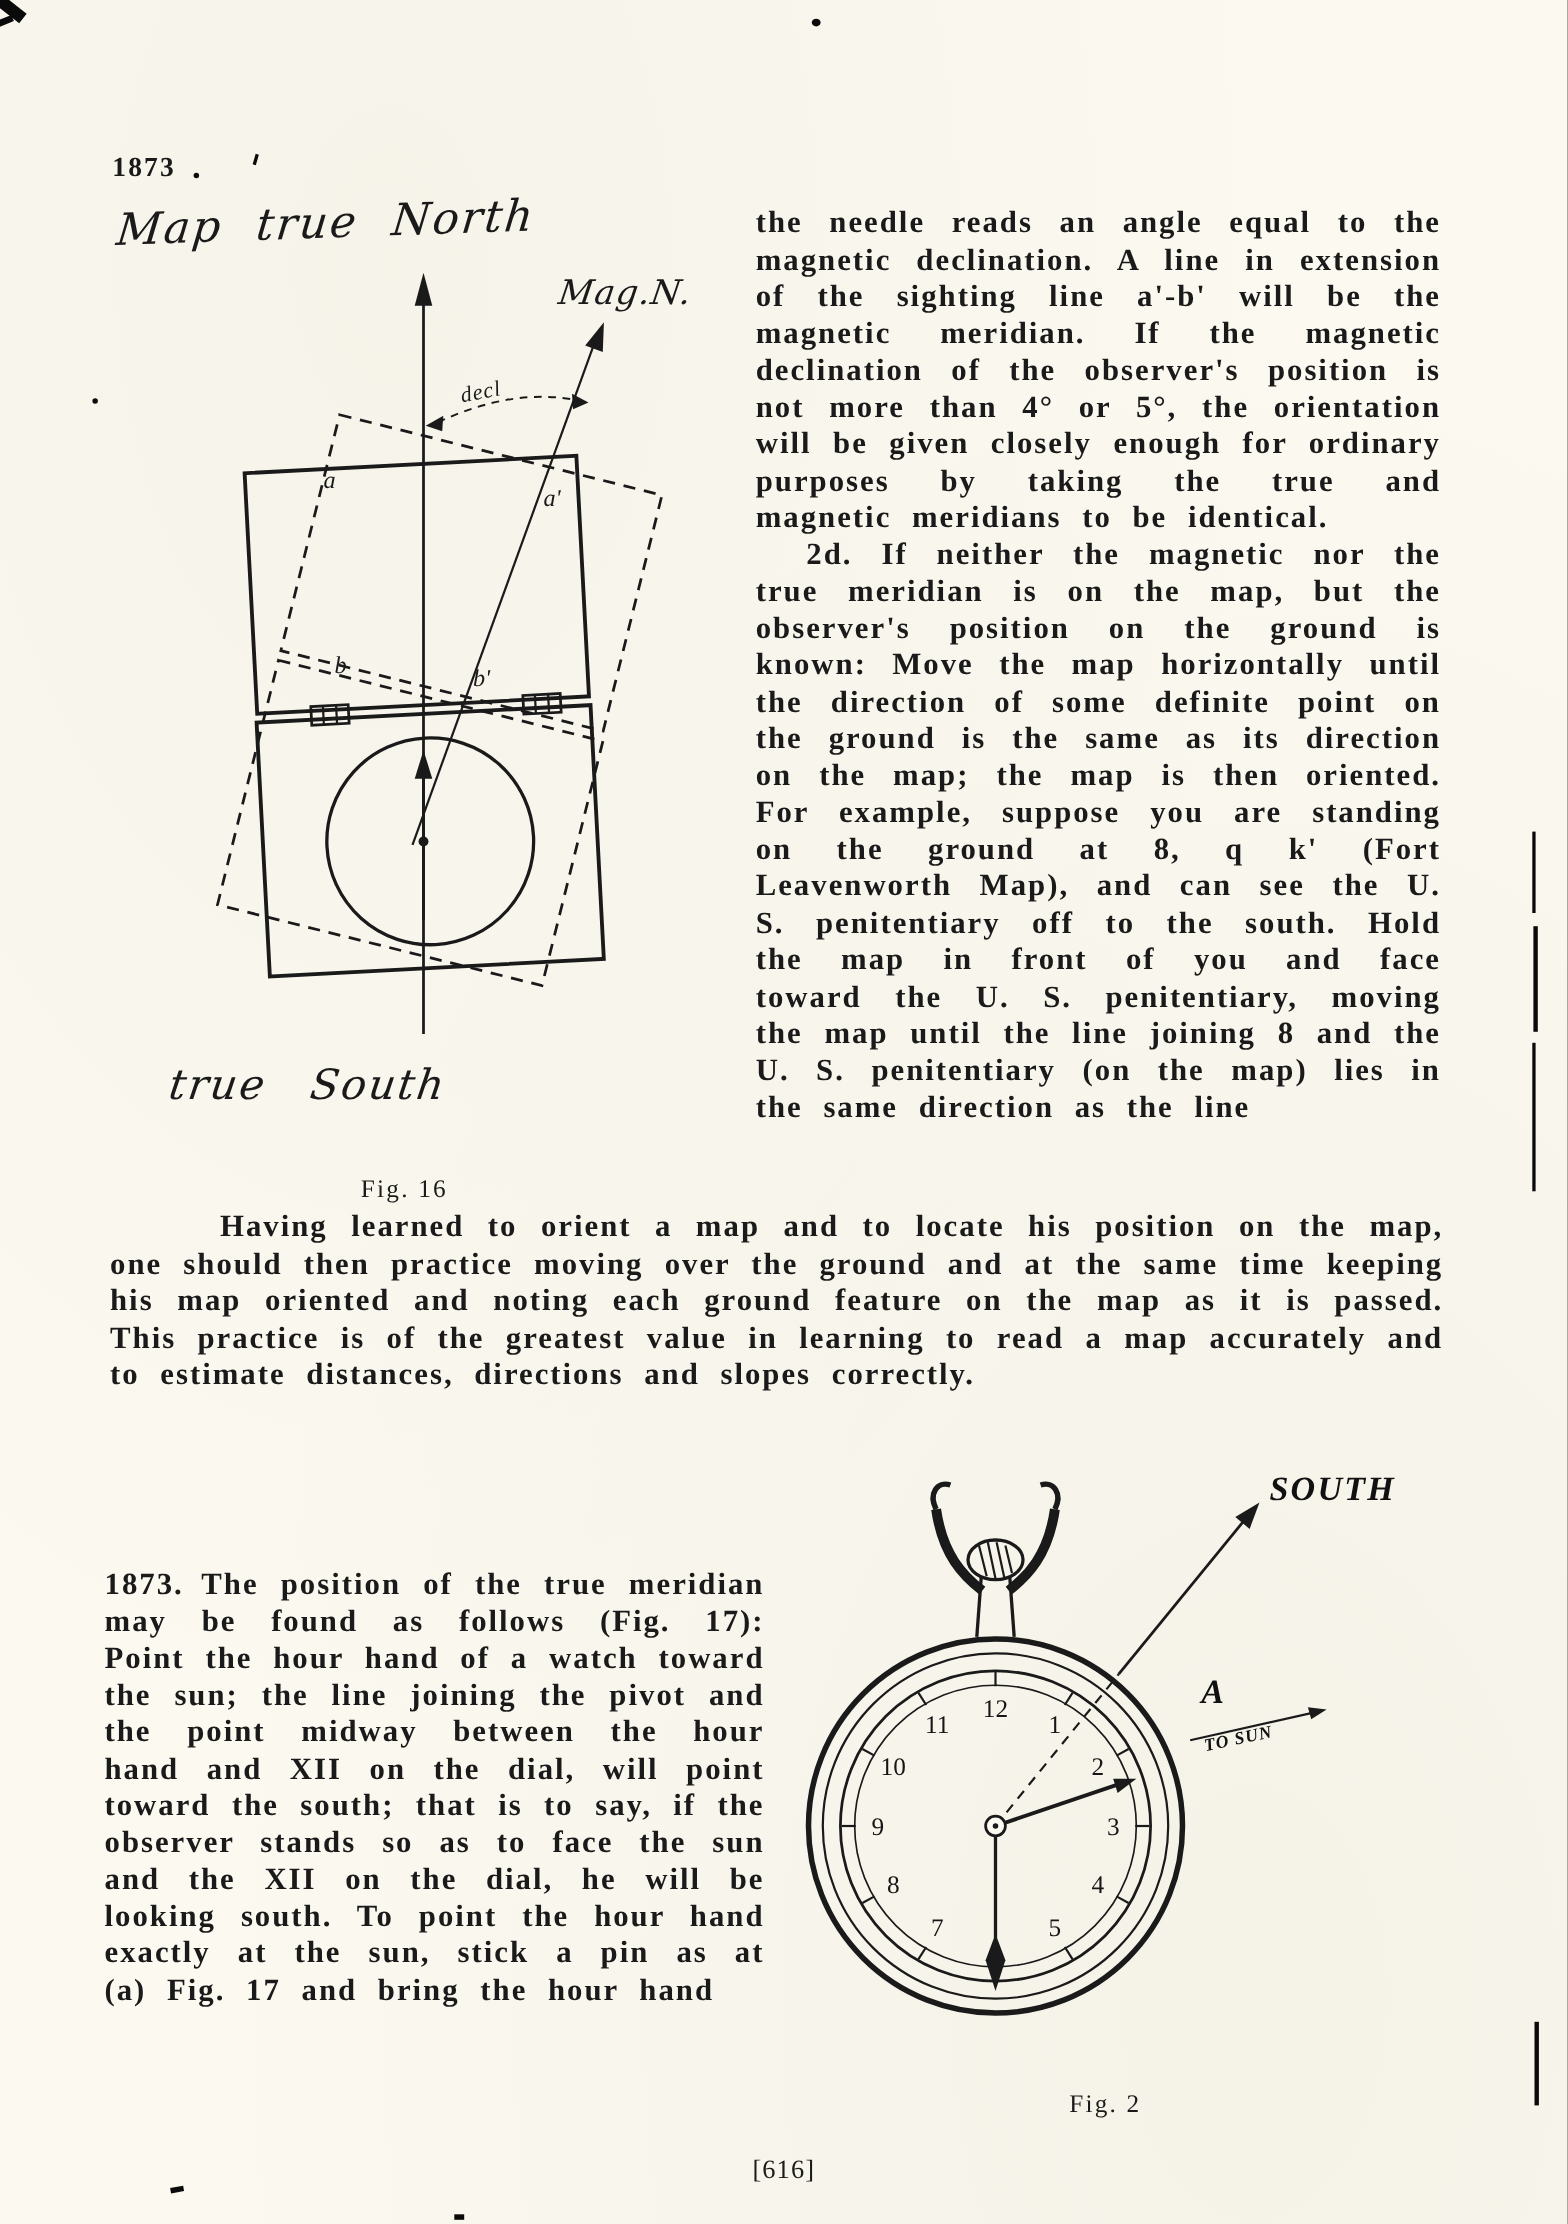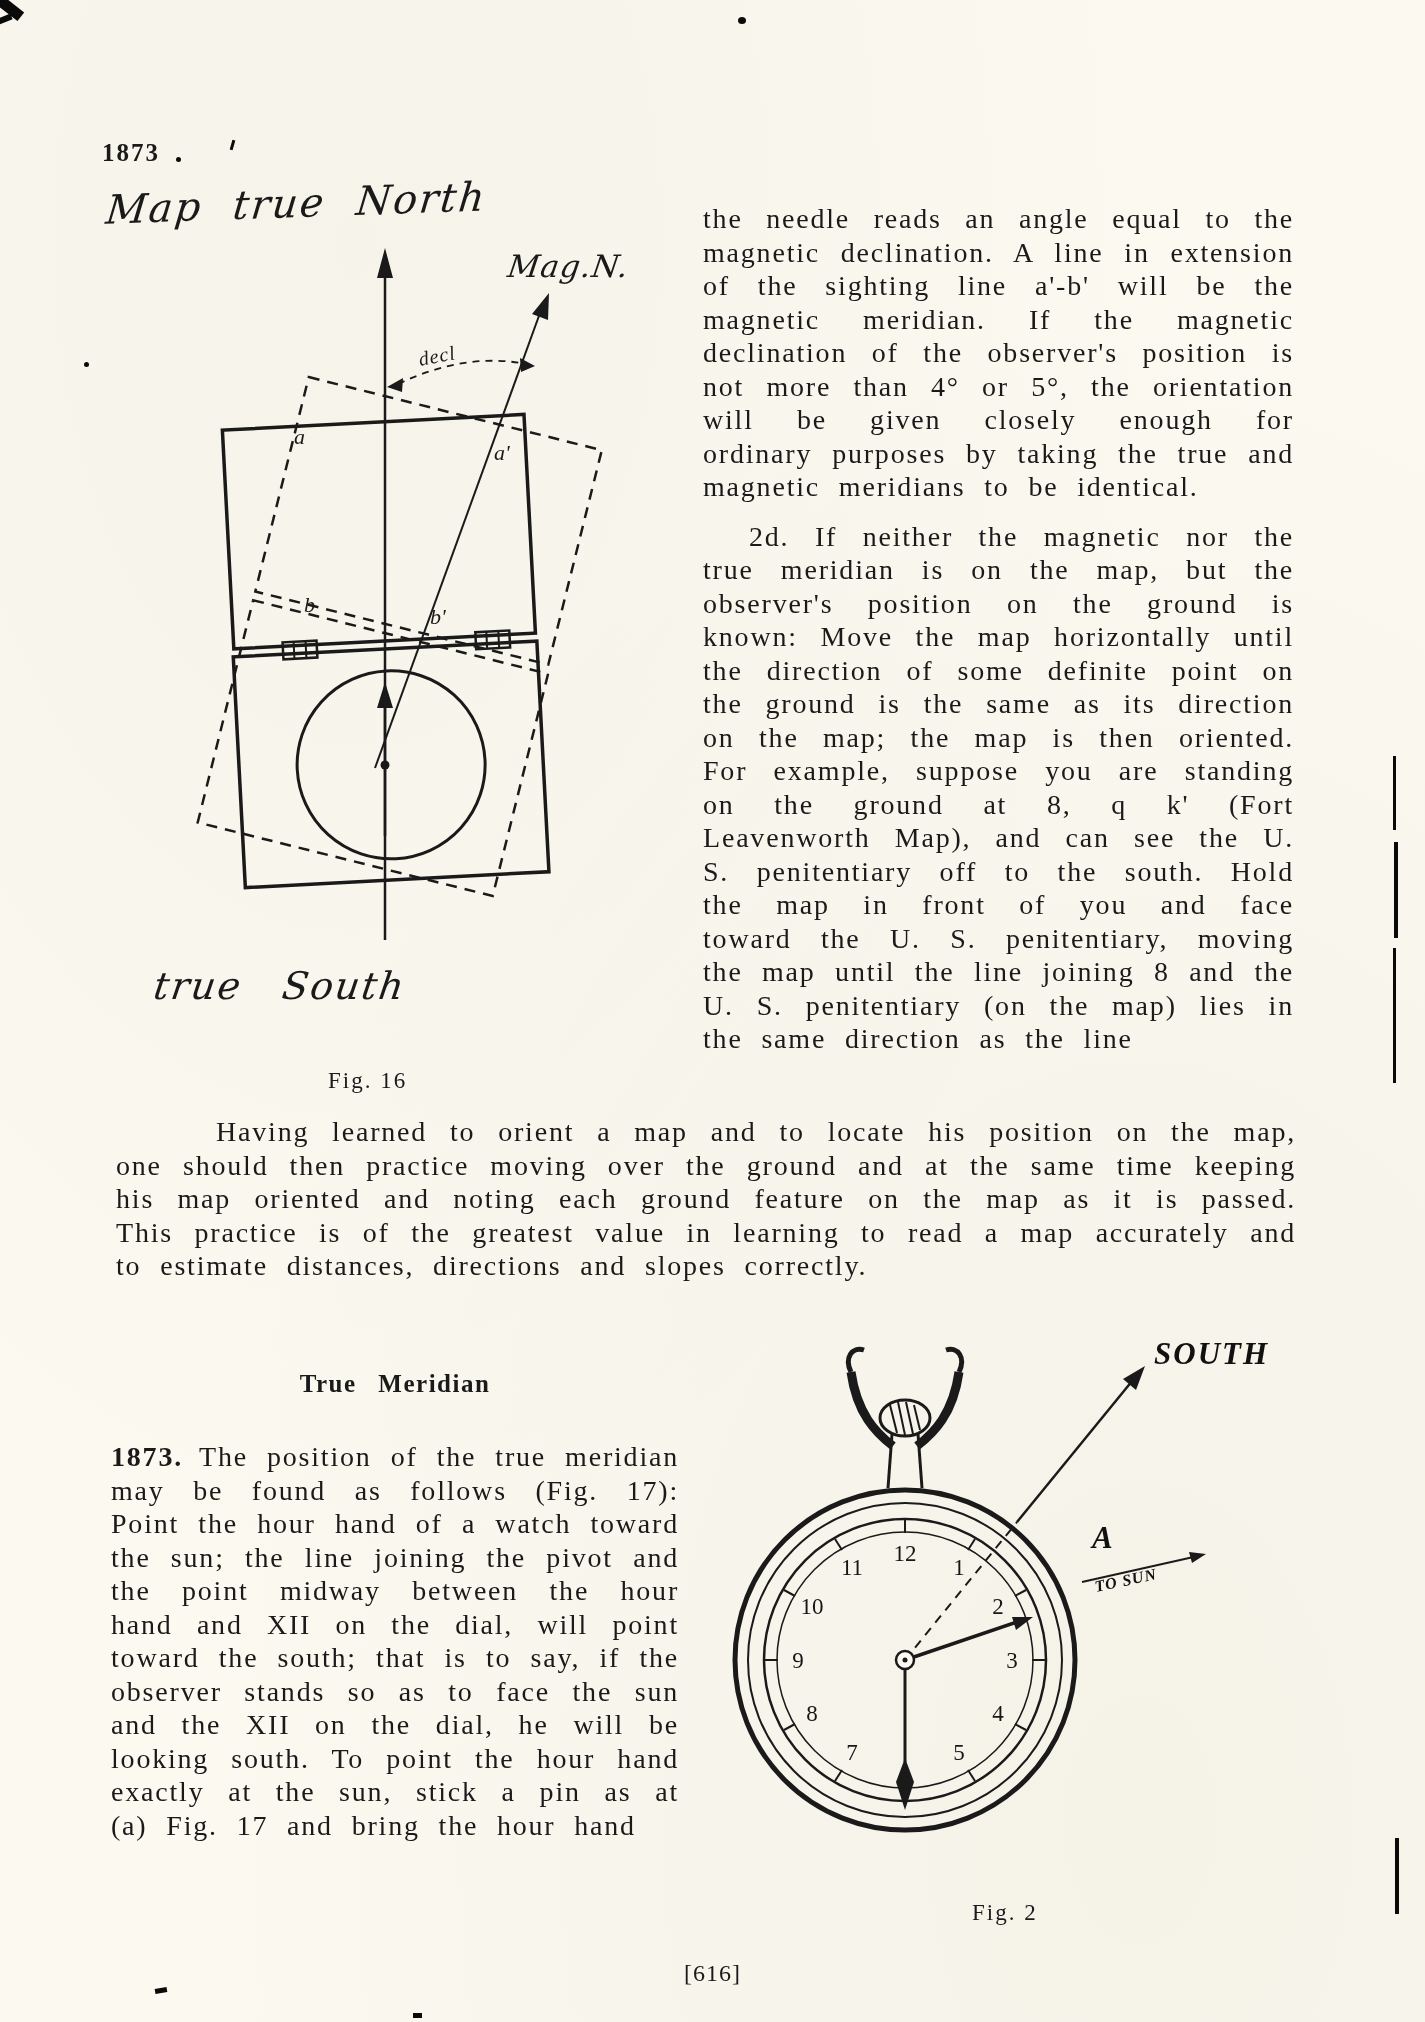--- a/index.html
+++ b/index.html
@@ -16,21 +16,21 @@
     color:#1a1a1a;
   }
   .abs { position:absolute; }
   .body-text {
     font-size:28px;
     line-height:33.5px;
     letter-spacing:1.8px;
     word-spacing:10px;
     text-align:justify;
   }
-  .body-text p { margin:16px; }
+  .body-text p { margin:0;font-weight:bold; }
   .p-indent { text-indent:46px; }
   .p-bigindent { text-indent:100px; }
   .para-marker {
     left:102px; top:139px;
     font-size:25px; font-weight:bold; letter-spacing:2px;text-align:right;
   }
   .hand {
     font-style:italic;
     font-family:"DejaVu Serif",serif;
     white-space:nowrap;
@@ -145,21 +145,20 @@
 
   <div class="abs col-right body-text">
     <p>the needle reads an angle equal to the magnetic declination.  A line in extension of the sighting line a'-b' will be the magnetic meridian.  If the magnetic declination of the observer's position is not more than 4° or 5°, the orientation will be given closely enough for ordinary purposes by taking the true and magnetic meridians to be identical.</p>
     <p class="p-indent">2d.  If neither the magnetic nor the true meridian is on the map, but the observer's position on the ground is known:  Move the map horizontally until the direction of some definite point on the ground is the same as its direction on the map; the map is then oriented.  For example, suppose you are standing on the ground at 8, q k' (Fort Leavenworth Map), and can see the U. S. penitentiary off to the south.  Hold the map in front of you and face toward the U. S. penitentiary, moving the map until the line joining 8 and the U. S. penitentiary (on the map) lies in the same direction as the line</p>
   </div>
 
   <div class="abs full-block body-text">
     <p class="p-bigindent">Having learned to orient a map and to locate his position on the map, one should then practice moving over the ground and at the same time keeping his map oriented and noting each ground feature on the map as it is passed.  This practice is of the greatest value in learning to read a map accurately and to estimate distances, directions and slopes correctly.</p>
   </div>
 
-  <div class="abs tm-heading">True Meridian</div>
   <div class="abs col-left body-text">
     <p><b class="lead">1873.</b><span>The position of the true meridian may be found as follows (Fig. 17):  Point the hour hand of a watch toward the sun; the line joining the pivot and the point midway between the hour hand and XII on the dial, will point toward the south; that is to say, if the observer stands so as to face the sun and the XII on the dial, he will be looking south.  To point the hour hand exactly at the sun, stick a pin as at (a) Fig. 17 and bring the hour hand</span></p>
   </div>
 
   <svg class="abs fig17-svg" width="600" height="600" viewBox="0 0 600 600">
     <g stroke="#1a1a1a" fill="none">
 
       <path d="M 121 42 C 127 84, 146 103, 163 116" stroke-width="9"></path>
       <path d="M 229 42 C 223 84, 204 103, 187 116" stroke-width="9"></path>
       <path d="M 121 42 C 114 28, 122 16, 134 20" stroke-width="5"></path>

